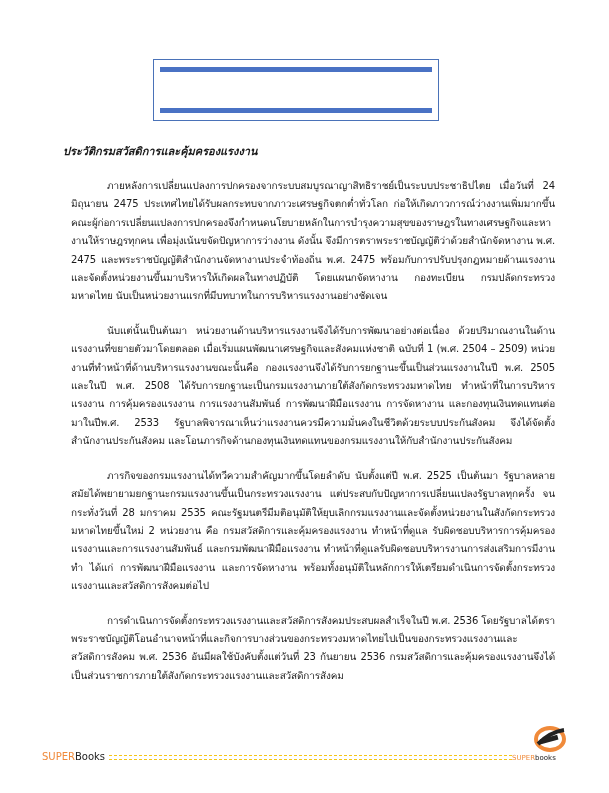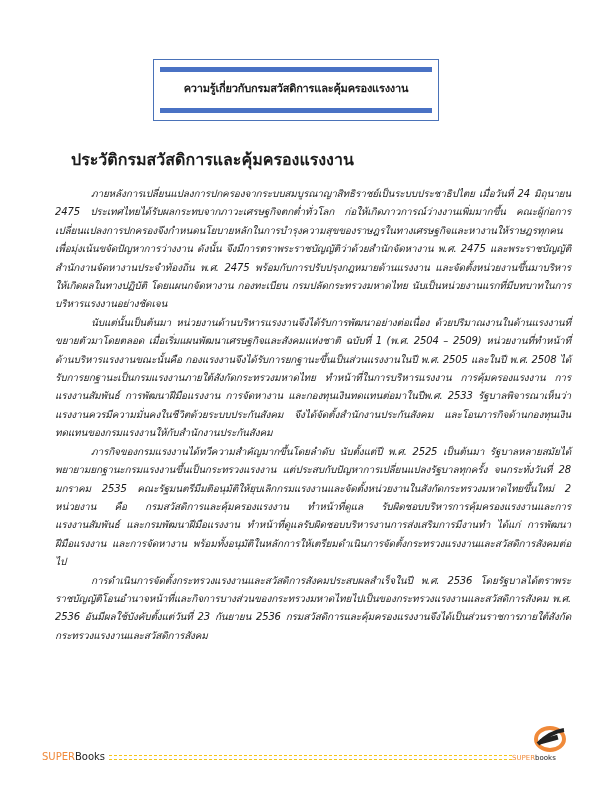--- a/index.html
+++ b/index.html
@@ -8,42 +8,41 @@
 
   .title-box { position: absolute; left: 153px; top: 59px; width: 286px; height: 62px;
                border: 1px solid #4a72b8; box-sizing: border-box; background: #fff; }
   .title-box .bar { position: absolute; left: 6px; right: 6px; height: 5px; background: #4a72c4; }
   .title-box .bar.top { top: 7px; }
   .title-box .bar.bottom { bottom: 7px; }
   .title-box .title-text { position: absolute; left: 0; right: 0; top: 20px; text-align: center;
                font-size: 11px; font-weight: bold; line-height: 18px; letter-spacing: -0.2px; }
 
   .content { position: absolute; left: 55px; top: 135px; width: 516px; }
-  .section-heading { font-size: 16px; font-weight: bold; line-height: 18px; margin: 16px; }
-  .para { font-size: 10px; line-height: 18.4px; margin: 0; text-indent: 36px;
-          text-align: justify; letter-spacing: -0.15px; font-style: italic; }
+  .section-heading { font-size: 11px; font-weight: bold; line-height: 18px; margin: 8px; font-style: italic; }
+  .para { font-size: 10px; line-height: 18.4px; margin: 16px; text-indent: 36px;
+          text-align: justify; letter-spacing: -0.15px; }
 
   .footer { position: absolute; left: 42px; top: 748px; width: 470px; height: 16px;
             display: flex; align-items: center; font-size: 10px; }
   .footer .brand-super { color: #f08a3a; }
   .footer .brand-books { color: #222; margin-right: 4px; }
   .footer .rule { flex: 1; height: 5px; border-top: 1.5px dashed #f5c518; border-bottom: 1.5px dashed #f5c518; box-sizing: border-box; margin-top: 2px; }
 
   .logo { position: absolute; left: 512px; top: 724px; width: 68px; height: 44px; }
   .logo .swirl { position: absolute; left: 20px; top: 0; width: 36px; height: 30px; }
   .logo .logo-text { position: absolute; left: 0; top: 30px; font-size: 7px; font-weight: normal; white-space: nowrap; }
   .logo .logo-text .s { color: #f08a3a; }
   .logo .logo-text .b { color: #222; }
 </style>
 </head>
 <body>
 
 <div class="title-box">
   <div class="bar top"></div>
-  <div class="title-text">ความรู้เกี่ยวกับกรมสวัสดิการและคุ้มครองแรงงาน</div>
   <div class="bar bottom"></div>
 </div>
 
 <div class="content">
   <h2 class="section-heading">ประวัติกรมสวัสดิการและคุ้มครองแรงงาน</h2>
   <p class="para">ภายหลังการเปลี่ยนแปลงการปกครองจากระบบสมบูรณาญาสิทธิราชย์เป็นระบบประชาธิปไตย เมื่อวันที่ 24 มิถุนายน 2475 ประเทศไทยได้รับผลกระทบจากภาวะเศรษฐกิจตกต่ำทั่วโลก ก่อให้เกิดภาวการณ์ว่างงานเพิ่มมากขึ้น คณะผู้ก่อการเปลี่ยนแปลงการปกครองจึงกำหนดนโยบายหลักในการบำรุงความสุขของราษฎรในทางเศรษฐกิจและหางานให้ราษฎรทุกคน เพื่อมุ่งเน้นขจัดปัญหาการว่างงาน ดังนั้น จึงมีการตราพระราชบัญญัติว่าด้วยสำนักจัดหางาน พ.ศ. 2475 และพระราชบัญญัติสำนักงานจัดหางานประจำท้องถิ่น พ.ศ. 2475 พร้อมกับการปรับปรุงกฎหมายด้านแรงงาน และจัดตั้งหน่วยงานขึ้นมาบริหารให้เกิดผลในทางปฏิบัติ โดยแผนกจัดหางาน กองทะเบียน กรมปลัดกระทรวงมหาดไทย นับเป็นหน่วยงานแรกที่มีบทบาทในการบริหารแรงงานอย่างชัดเจน</p>
   <p class="para">นับแต่นั้นเป็นต้นมา หน่วยงานด้านบริหารแรงงานจึงได้รับการพัฒนาอย่างต่อเนื่อง ด้วยปริมาณงานในด้านแรงงานที่ขยายตัวมาโดยตลอด เมื่อเริ่มแผนพัฒนาเศรษฐกิจและสังคมแห่งชาติ ฉบับที่ 1 (พ.ศ. 2504 – 2509) หน่วยงานที่ทำหน้าที่ด้านบริหารแรงงานขณะนั้นคือ กองแรงงานจึงได้รับการยกฐานะขึ้นเป็นส่วนแรงงานในปี พ.ศ. 2505 และในปี พ.ศ. 2508 ได้รับการยกฐานะเป็นกรมแรงงานภายใต้สังกัดกระทรวงมหาดไทย ทำหน้าที่ในการบริหารแรงงาน การคุ้มครองแรงงาน การแรงงานสัมพันธ์ การพัฒนาฝีมือแรงงาน การจัดหางาน และกองทุนเงินทดแทนต่อมาในปีพ.ศ. 2533 รัฐบาลพิจารณาเห็นว่าแรงงานควรมีความมั่นคงในชีวิตด้วยระบบประกันสังคม จึงได้จัดตั้งสำนักงานประกันสังคม และโอนภารกิจด้านกองทุนเงินทดแทนของกรมแรงงานให้กับสำนักงานประกันสังคม</p>
   <p class="para">ภารกิจของกรมแรงงานได้ทวีความสำคัญมากขึ้นโดยลำดับ นับตั้งแต่ปี พ.ศ. 2525 เป็นต้นมา รัฐบาลหลายสมัยได้พยายามยกฐานะกรมแรงงานขึ้นเป็นกระทรวงแรงงาน แต่ประสบกับปัญหาการเปลี่ยนแปลงรัฐบาลทุกครั้ง จนกระทั่งวันที่ 28 มกราคม 2535 คณะรัฐมนตรีมีมติอนุมัติให้ยุบเลิกกรมแรงงานและจัดตั้งหน่วยงานในสังกัดกระทรวงมหาดไทยขึ้นใหม่ 2 หน่วยงาน คือ กรมสวัสดิการและคุ้มครองแรงงาน ทำหน้าที่ดูแล รับผิดชอบบริหารการคุ้มครองแรงงานและการแรงงานสัมพันธ์ และกรมพัฒนาฝีมือแรงงาน ทำหน้าที่ดูแลรับผิดชอบบริหารงานการส่งเสริมการมีงานทำ ได้แก่ การพัฒนาฝีมือแรงงาน และการจัดหางาน พร้อมทั้งอนุมัติในหลักการให้เตรียมดำเนินการจัดตั้งกระทรวงแรงงานและสวัสดิการสังคมต่อไป</p>
   <p class="para">การดำเนินการจัดตั้งกระทรวงแรงงานและสวัสดิการสังคมประสบผลสำเร็จในปี พ.ศ. 2536 โดยรัฐบาลได้ตราพระราชบัญญัติโอนอำนาจหน้าที่และกิจการบางส่วนของกระทรวงมหาดไทยไปเป็นของกระทรวงแรงงานและสวัสดิการสังคม พ.ศ. 2536 อันมีผลใช้บังคับตั้งแต่วันที่ 23 กันยายน 2536 กรมสวัสดิการและคุ้มครองแรงงานจึงได้เป็นส่วนราชการภายใต้สังกัดกระทรวงแรงงานและสวัสดิการสังคม</p>
 </div>

